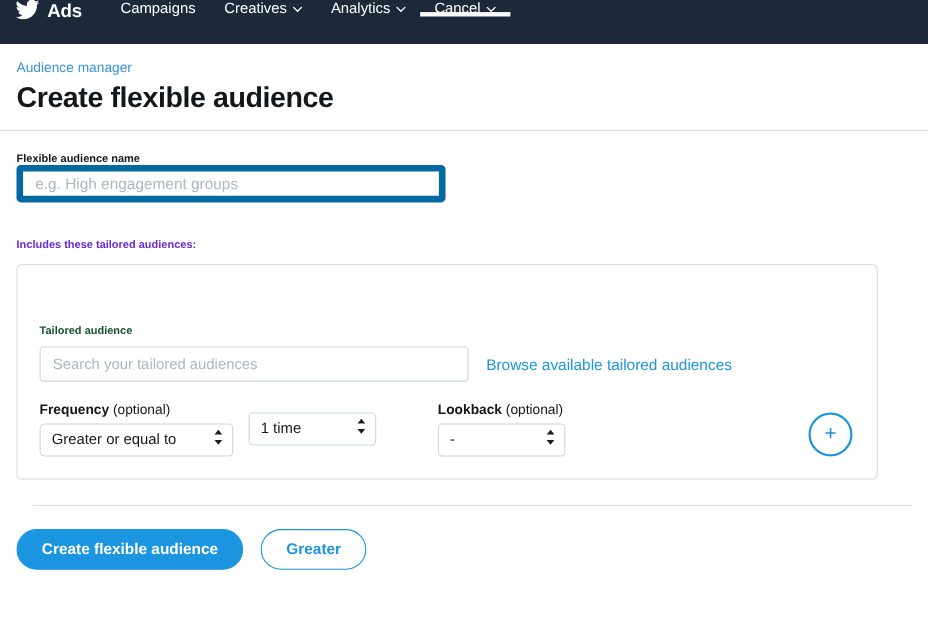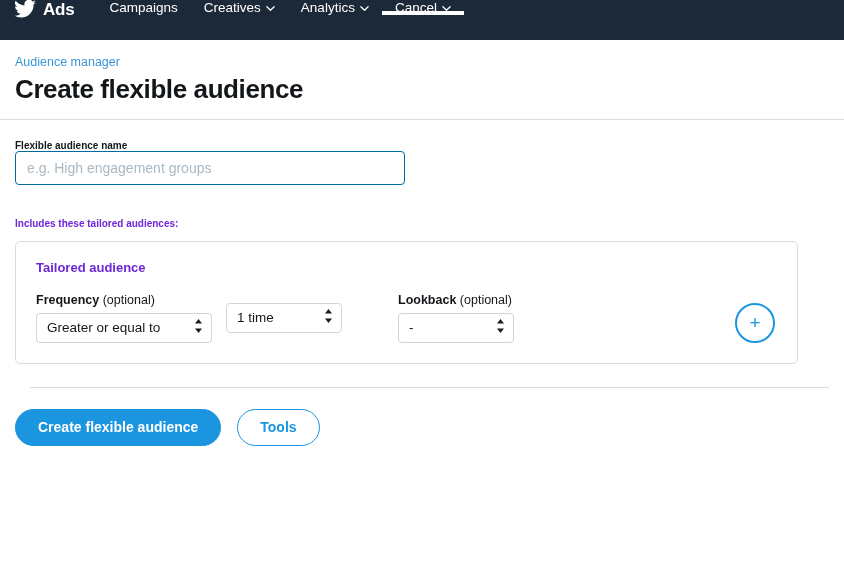--- a/index.html
+++ b/index.html
@@ -106,21 +106,21 @@
     margin-bottom: 0;
   }
   .text-input {
     display: block;
     width: 390px;
     height: 34px;
     padding: 6px 11px;
     font-size: 14px;
     font-family: "Liberation Sans", sans-serif;
     color: #14171a;
-    border: 1px solid #0369a1;
+    border: 6px solid #0369a1;
     border-radius: 4px;
     background: #ffffff;
     outline: none;
   }
   .text-input::placeholder { color: #aab8c2; }
 
   .section-label {
     font-size: 10px;
     font-weight: bold;
     color: #6d28d9;
@@ -130,24 +130,25 @@
   
   .card {
     position: relative;
     width: 783px;
     border: 1px solid #d6dde4;
     border-radius: 5px;
     background: #ffffff;
     padding: 18px 20px 20px 20px;
   }
   .card-sub-label {
-    font-size: 13px;
-    font-weight: bold;
-    color: #6d28d9;
+    font-size: 10px;
+    font-weight: bold;
+    color: #14532d;
     margin-bottom: 8px;
+    margin-top: 37px;
   }
   .search-row {
     display: flex;
     align-items: center;
     gap: 16px;
   }
   .search-input {
     width: 390px;
     height: 32px;
     padding: 5px 11px;
@@ -353,20 +354,24 @@
 
   <div class="field-label">Flexible audience name</div>
   <input class="text-input" type="text" value="" placeholder="e.g. High engagement groups" style="">
 
   <div class="section-label">Includes these tailored audiences:</div>
 
   <div class="card">
 
     <div class="card-sub-label">Tailored audience</div>
 
+    <div class="search-row">
+      <input class="search-input" type="text" value="" placeholder="Search your tailored audiences" style="">
+      <span class="browse-link">Browse available tailored audiences</span>
+    </div>
 
     <div class="opts-row">
 
       <div class="opt-group">
         <div class="opt-label">
           <b>Frequency</b>
           <span>(optional)</span>
         </div>
         <div class="select-wrap">
           <select class="select-box sel-freq-op">
@@ -421,14 +426,14 @@
       <span>+</span>
     </button>
   </div>
 
 
   <div class="footer-divider"></div>
 </div>
 
 <div class="footer">
   <button class="btn-primary">Create flexible audience</button>
-  <button class="btn-secondary">Tools</button>
+  <button class="btn-secondary">Greater</button>
 </div>
 
 </body></html>

